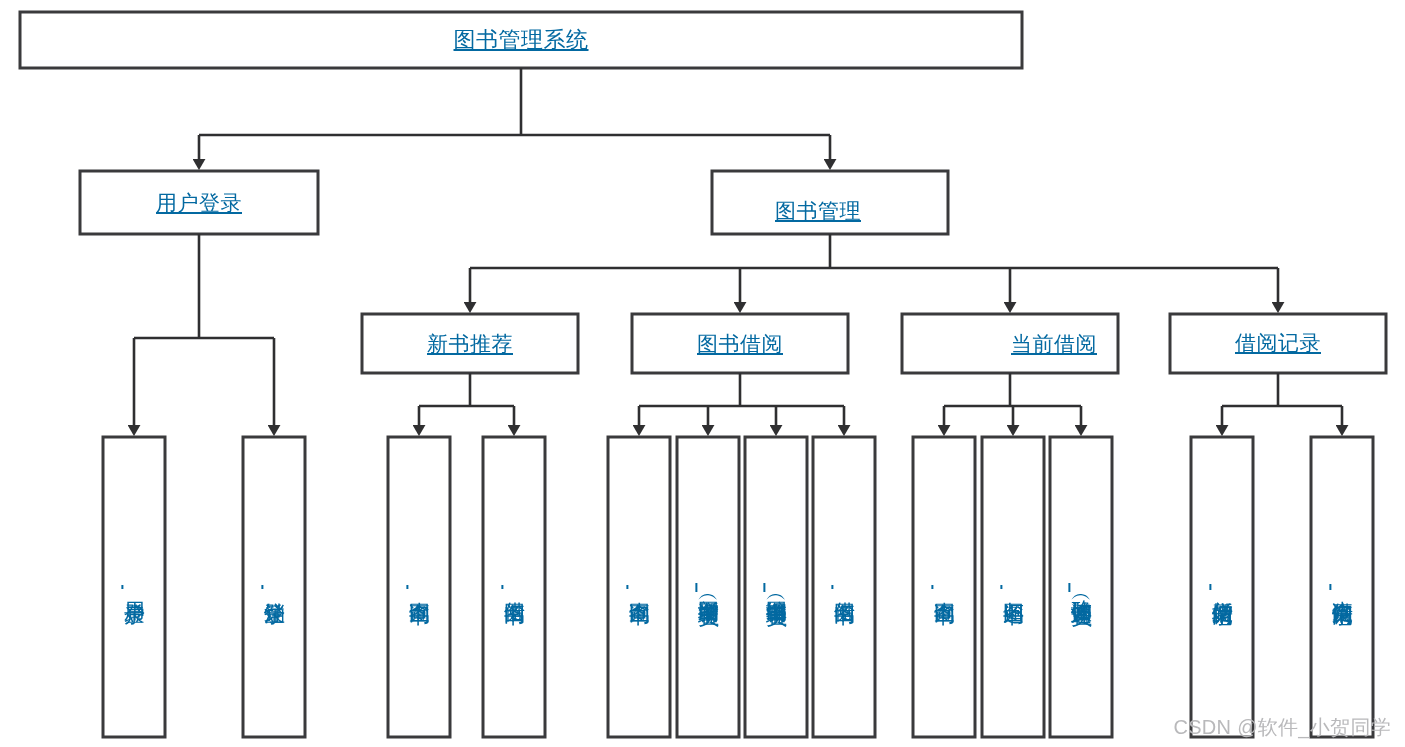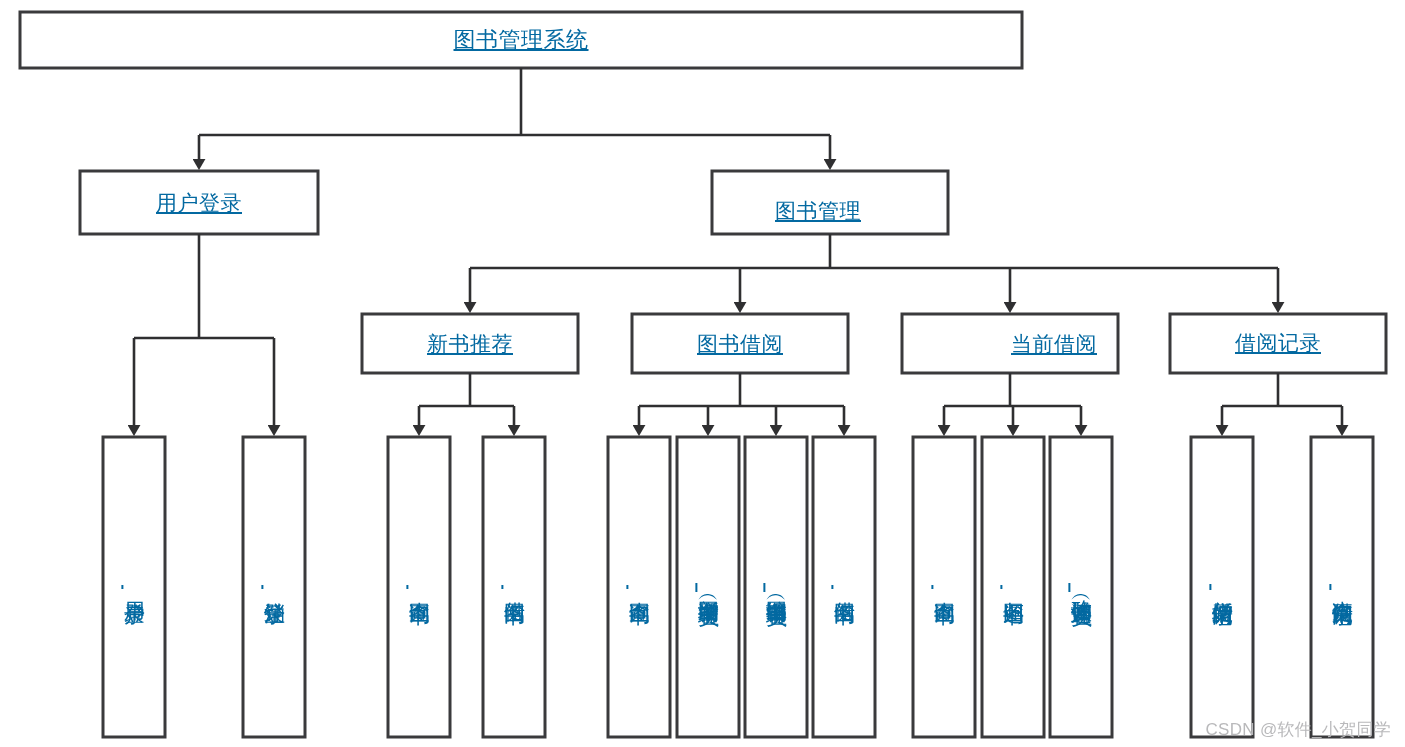--- a/index.html
+++ b/index.html
@@ -74,21 +74,21 @@
     text-orientation: upright;
     line-height: 1.18;
     letter-spacing: 1px;
     white-space: nowrap;
     padding: 4px 0;
   }
   #watermark {
     position: absolute;
     right: 14px;
     bottom: 6px;
-    font-size: 17px;
+    font-size: 20px;
     color: #b9b9bb;
     font-family: "Liberation Sans", "DejaVu Sans", sans-serif;
     white-space: nowrap;
     letter-spacing: 0.3px;
   }
 </style>
 </head>
 <body>
 
 <div id="diagram-root">

